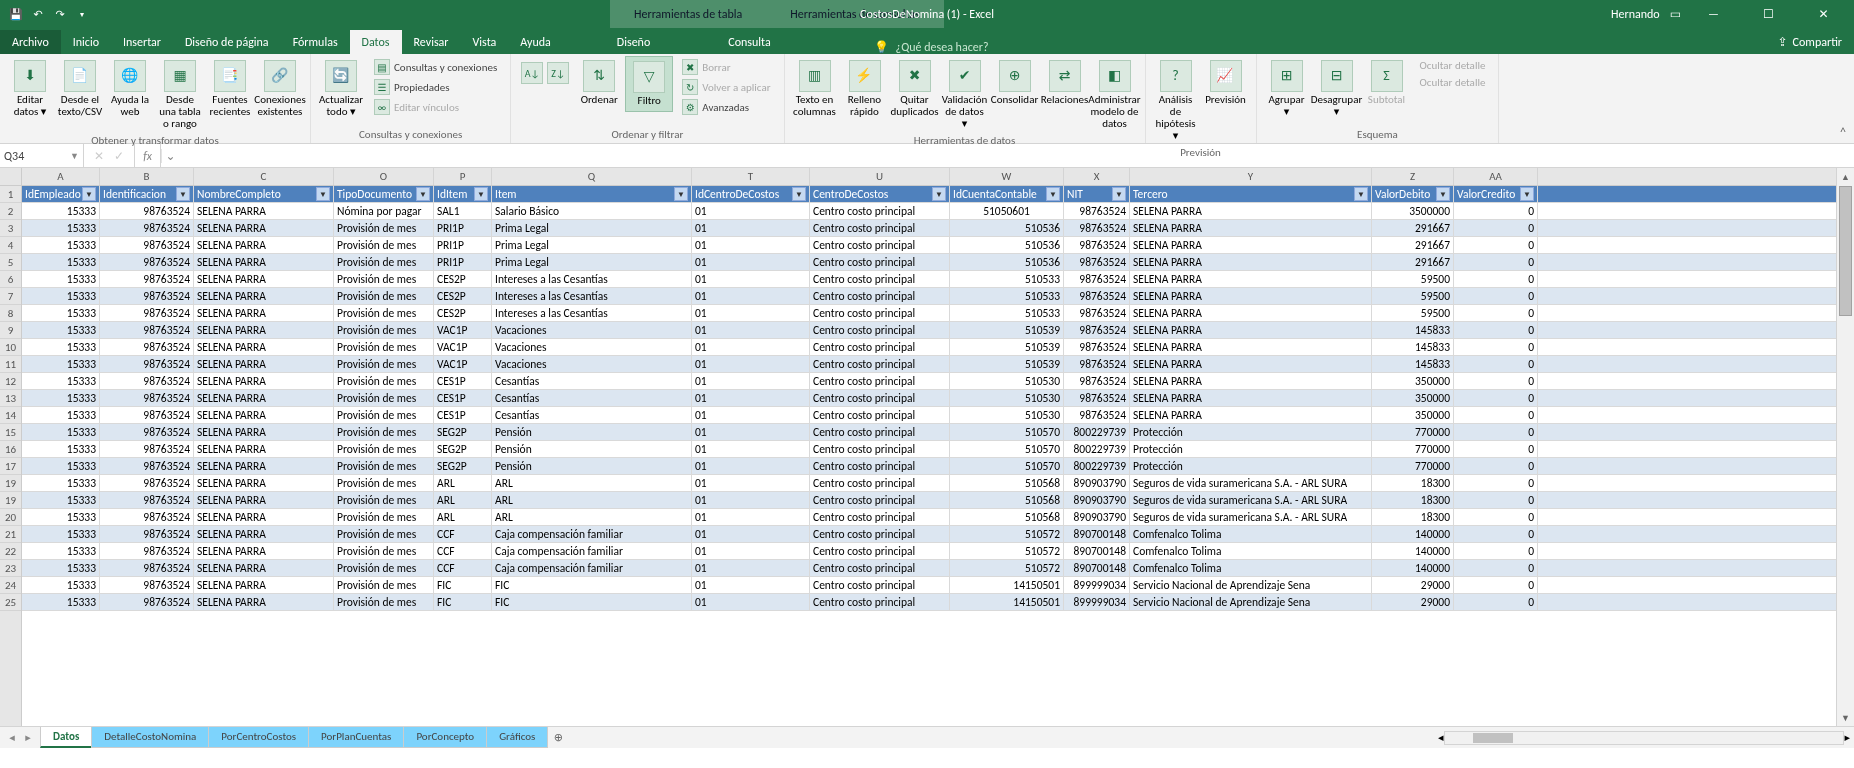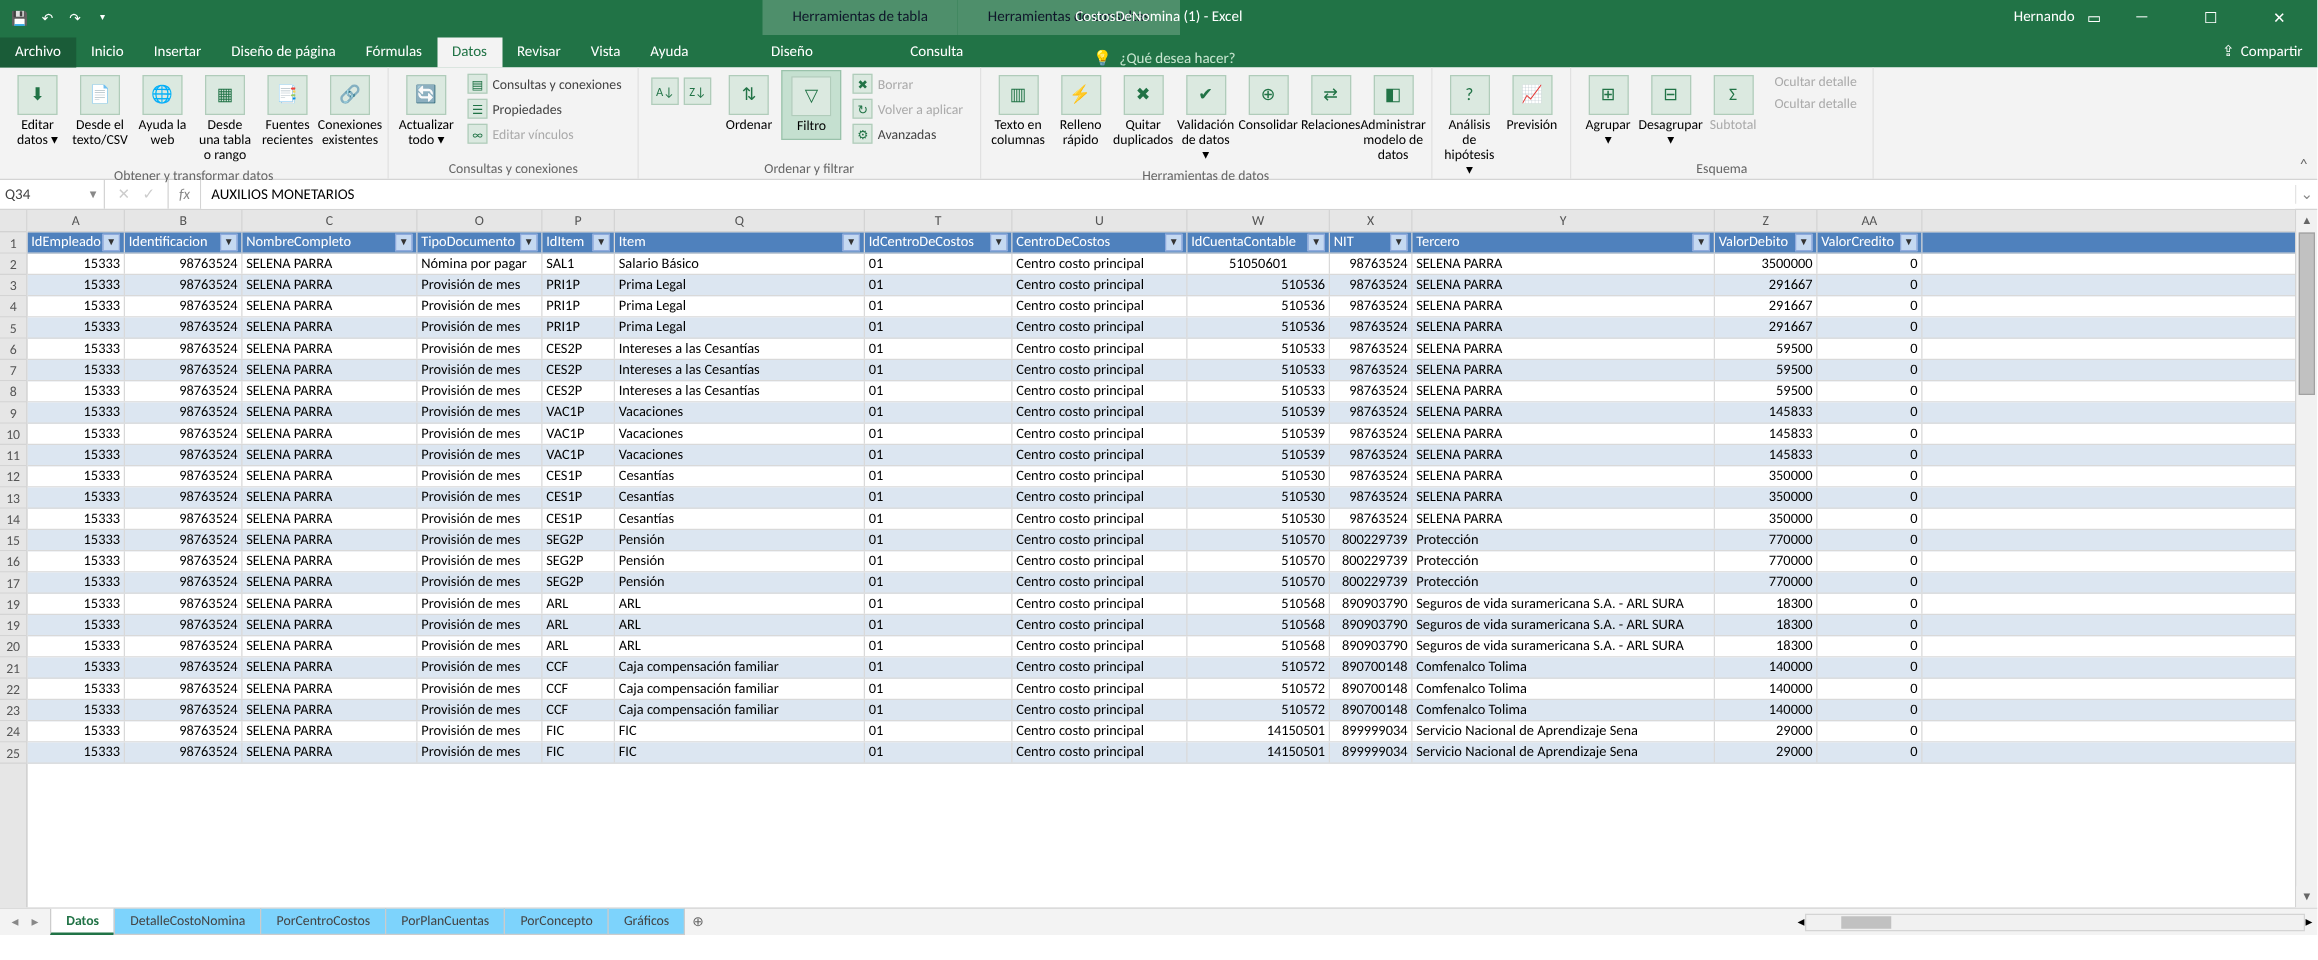--- a/index.html
+++ b/index.html
@@ -292,23 +292,20 @@
 <div class="fbar">
   <div class="namebox">
       <span>Q34</span>
       <span class="dd">▼</span>
     </div>
   <div class="fbtns">
     <span style="color:#ccc;">✕</span>
     <span style="color:#ccc;">✓</span>
   </div>
   <div class="fxlabel">fx</div>
-  <div class="finput">
-      <span>AUXILIOS MONETARIOS</span>
-    </div>
   <div class="fexpand">⌄</div>
 </div>
 
 <div class="gridwrap">
   <div class="rownums" id="rownums">
       <div class="corner"></div>
       <div class="rn">1</div>
       <div class="rn">2</div>
       <div class="rn">3</div>
       <div class="rn">4</div>

